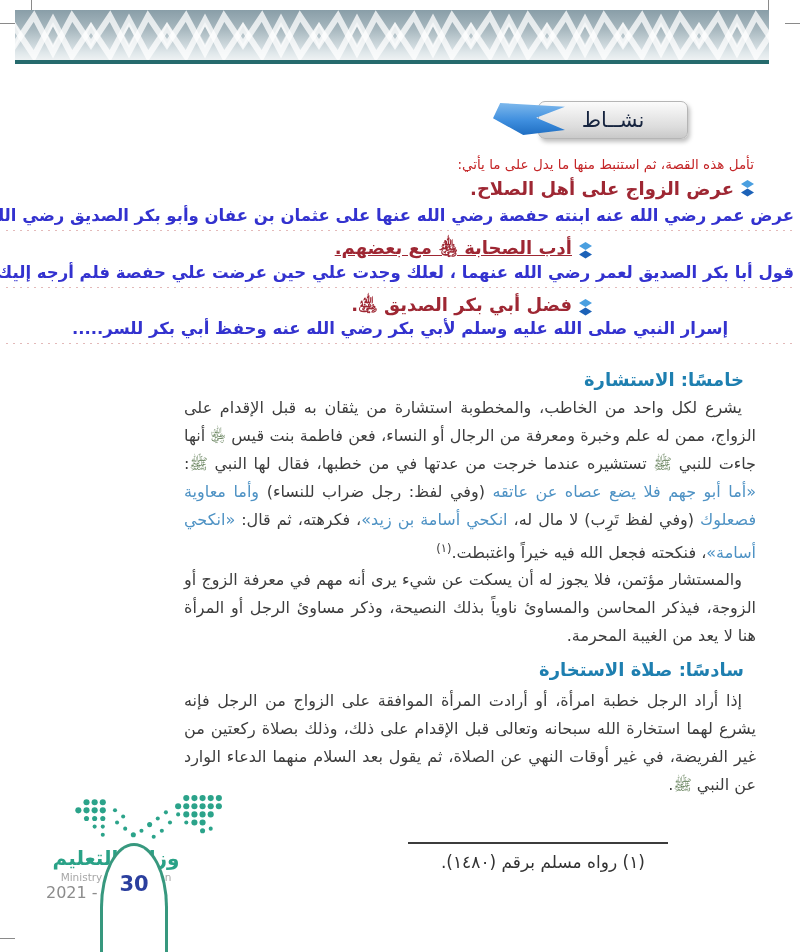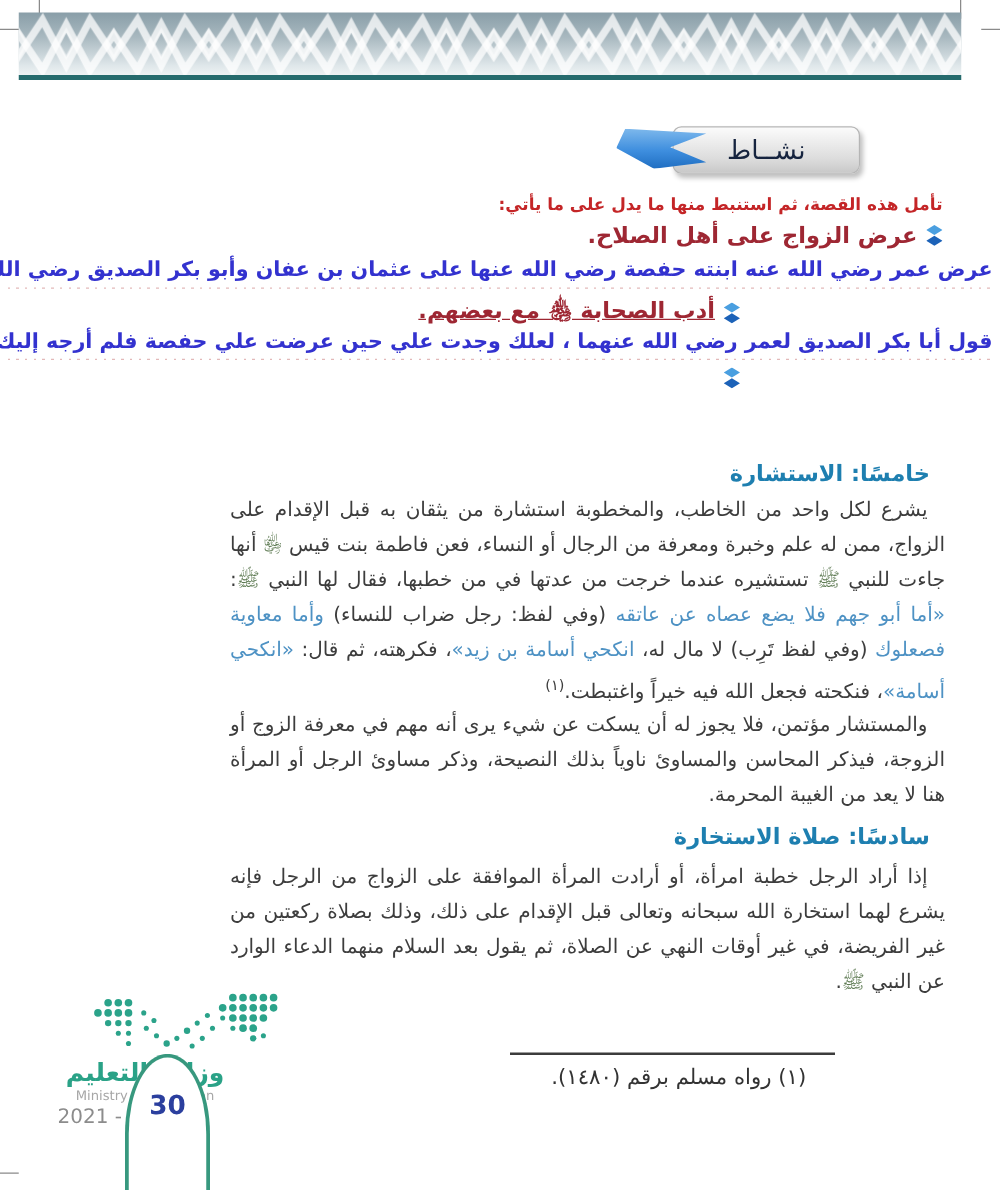--- a/index.html
+++ b/index.html
@@ -22,21 +22,21 @@
          background:linear-gradient(180deg,#fbfbfb,#dcdcdc 70%,#c9c9c9);
          border:1px solid #b5b5b5;border-radius:7px;
          box-shadow:2px 3px 4px rgba(0,0,0,.25);
          display:flex;align-items:center;justify-content:center;}
   #badge .lbl{font-size:21px;font-weight:normal;color:#16243f;letter-spacing:1px;}
   #badge .flag{position:absolute;left:-46px;top:1px;width:72px;height:32px;
          background:linear-gradient(180deg,#7db8ec 0%,#3e8ede 55%,#1f6ec2 100%);
          clip-path:polygon(100% 12%,10% 0%,0% 48%,42% 100%,100% 84%,60% 46%);}
 
   
-  .red-line{position:absolute;font-size:13.5px;font-weight:bold;color:#c42527;}
+  .red-line{position:absolute;font-size:13.5px;font-weight:normal;color:#c42527;}
   .bullet-row{position:absolute;display:flex;align-items:center;gap:7px;
               font-size:18px;font-weight:bold;color:#9e2733;}
   .bullet-ico{width:13px;height:17px;flex:0 0 auto;}
   .answer{position:absolute;left:6px;right:6px;text-align:center;white-space:nowrap;
           font-size:16.5px;font-weight:bold;color:#3332cf;
           background:repeating-linear-gradient(90deg,#e3b9b9 0 2px,transparent 2px 7px) bottom/100% 1px no-repeat;
           padding-bottom:6px;}
 
   
   .sec-head{position:absolute;font-size:18px;font-weight:bold;color:#1e7fb0;}
@@ -117,21 +117,23 @@
     </svg>
     <span>أدب الصحابة ﵃ مع بعضهم.</span>
   </div>
   <div class="answer" style="top:263px;">قول أبا بكر الصديق لعمر رضي الله عنهما ، لعلك وجدت علي حين عرضت علي حفصة فلم أرجه إليك شيئًا</div>
 
   <div class="bullet-row" style="top:294px;right:208px;">
     <svg class="bullet-ico" viewBox="0 0 13 17">
       <path d="M6.5,0 L13,4 L6.5,8 L0,4 Z" fill="#4a9fe0"></path>
       <path d="M6.5,8.5 L13,12.5 L6.5,16.5 L0,12.5 Z" fill="#1c62b8"></path>
     </svg>
-  </div>
+    <span>فضل أبي بكر الصديق ﵁.</span>
+  </div>
+  <div class="answer" style="top:319px;">إسرار النبي صلى الله عليه وسلم لأبي بكر رضي الله عنه وحفظ أبي بكر للسر.....</div>
 
   <div class="sec-head" style="top:369px;right:56px;">خامسًا: الاستشارة</div>
   <div class="para" style="top:394px;"><span>يشرع لكل واحد من الخاطب، والمخطوبة استشارة من يثقان به قبل الإقدام على الزواج، ممن له علم وخبرة ومعرفة من الرجال أو النساء، فعن فاطمة بنت قيس </span><span class="hon">﵂</span><span> أنها جاءت للنبي </span><span class="hon">ﷺ</span><span> تستشيره عندما خرجت من عدتها في من خطبها، فقال لها النبي </span><span class="hon">ﷺ</span><span>: </span><span class="hadith">«أما أبو جهم فلا يضع عصاه عن عاتقه </span><span>(وفي لفظ: رجل ضراب للنساء)</span><span class="hadith"> وأما معاوية فصعلوك </span><span>(وفي لفظ تَرِب)</span><span> لا مال له، </span><span class="hadith">انكحي أسامة بن زيد»</span><span>، فكرهته، ثم قال: </span><span class="hadith">«انكحي أسامة»</span><span>، فنكحته فجعل الله فيه خيراً واغتبطت.</span><span class="sup">(١)</span></div>
   <div class="para" style="top:566px;"><span>والمستشار مؤتمن، فلا يجوز له أن يسكت عن شيء يرى أنه مهم في معرفة الزوج أو الزوجة، فيذكر المحاسن والمساوئ ناوياً بذلك النصيحة، وذكر مساوئ الرجل أو المرأة هنا لا يعد من الغيبة المحرمة.</span></div>
 
   <div class="sec-head" style="top:659px;right:56px;text-align:center;">سادسًا: صلاة الاستخارة</div>
   <div class="para" style="top:687px;"><span>إذا أراد الرجل خطبة امرأة، أو أرادت المرأة الموافقة على الزواج من الرجل فإنه يشرع لهما استخارة الله سبحانه وتعالى قبل الإقدام على ذلك، وذلك بصلاة ركعتين من غير الفريضة، في غير أوقات النهي عن الصلاة، ثم يقول بعد السلام منهما الدعاء الوارد عن النبي </span><span class="hon">ﷺ</span><span>.</span></div>
 
   <div id="fn-rule"></div>
   <div id="footnote">(١) رواه مسلم برقم (١٤٨٠).</div>

